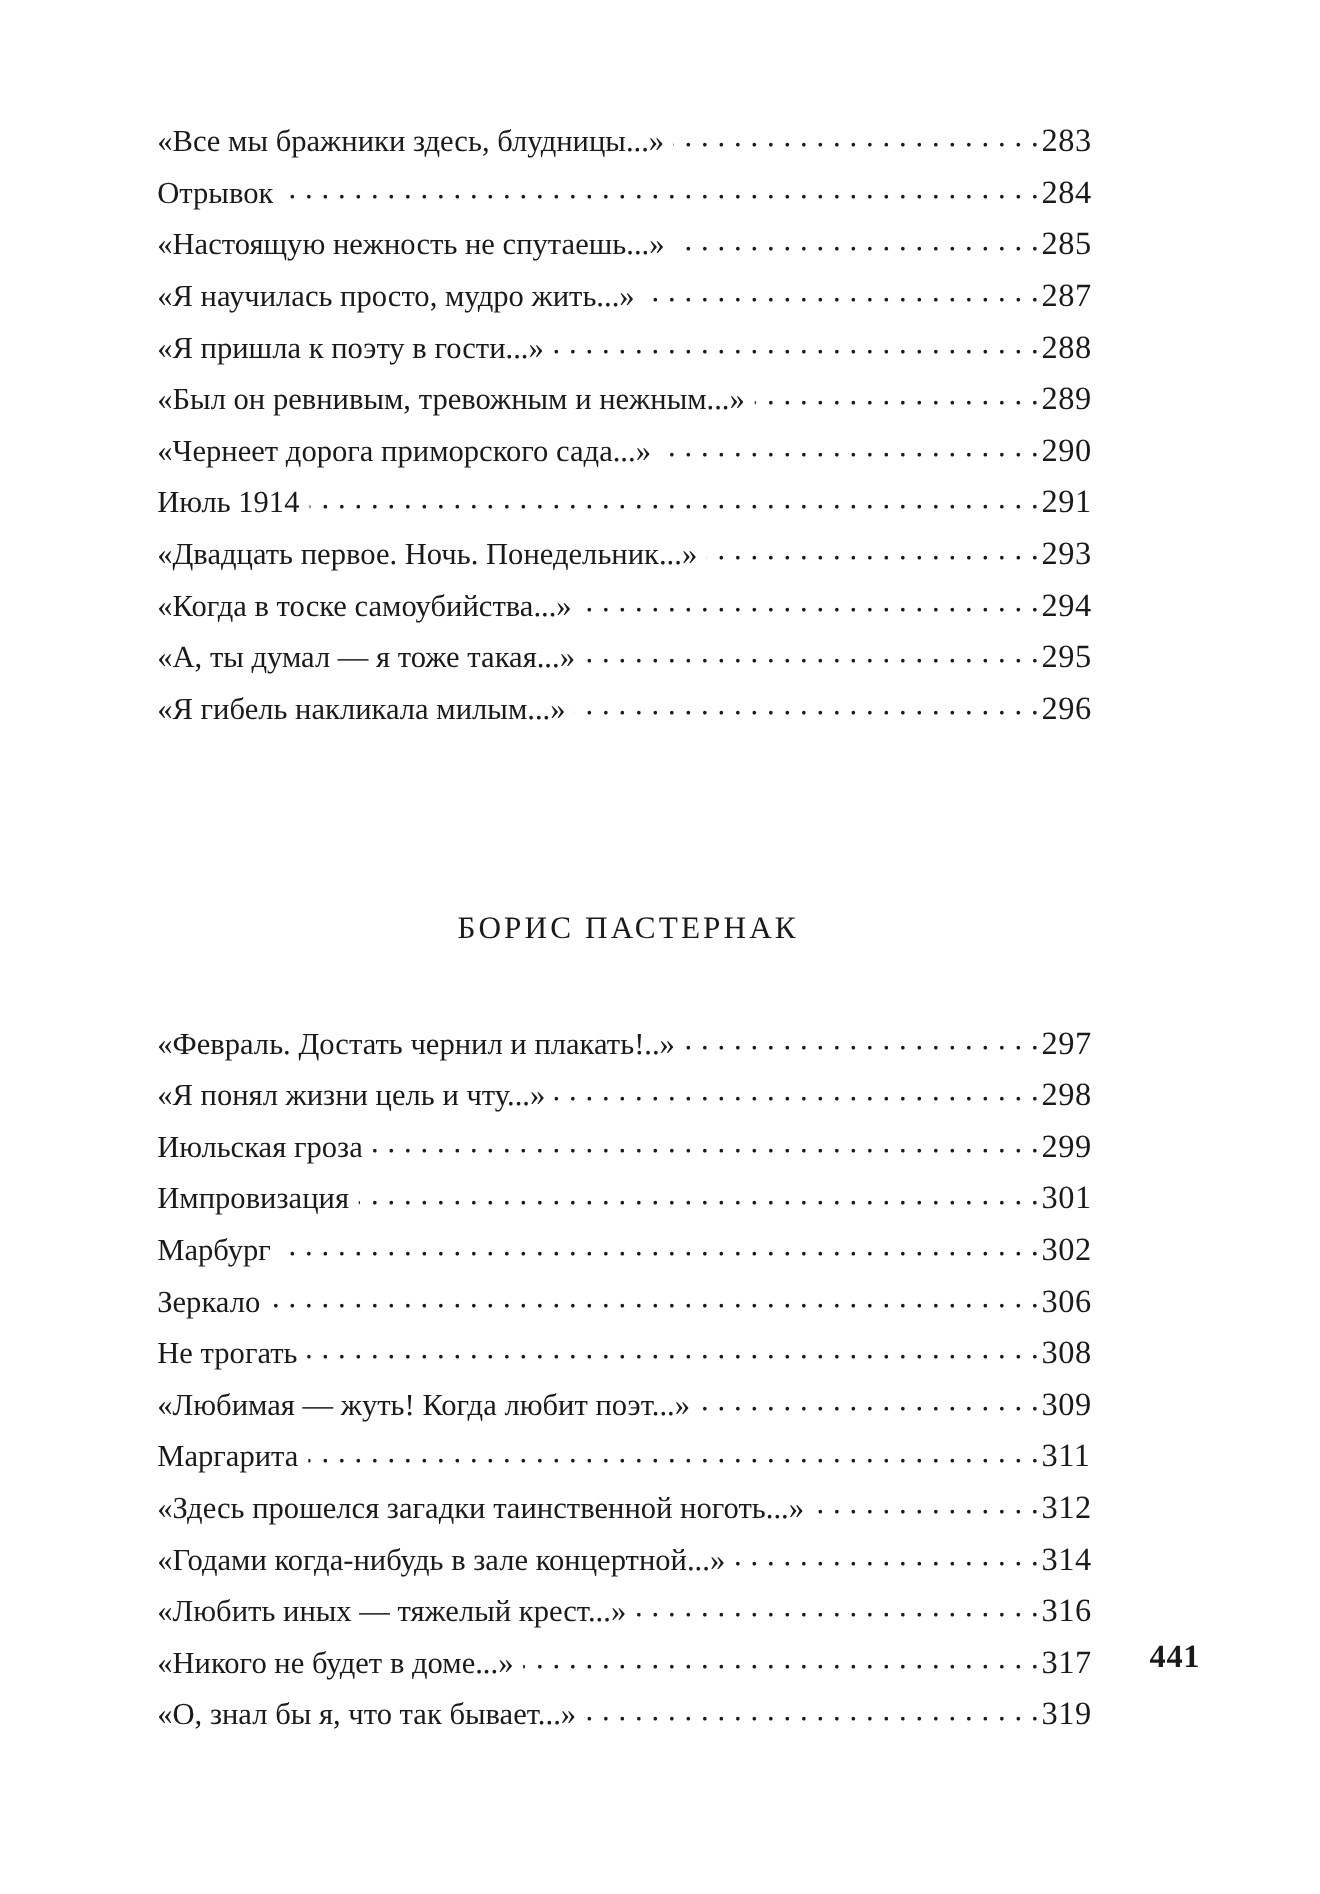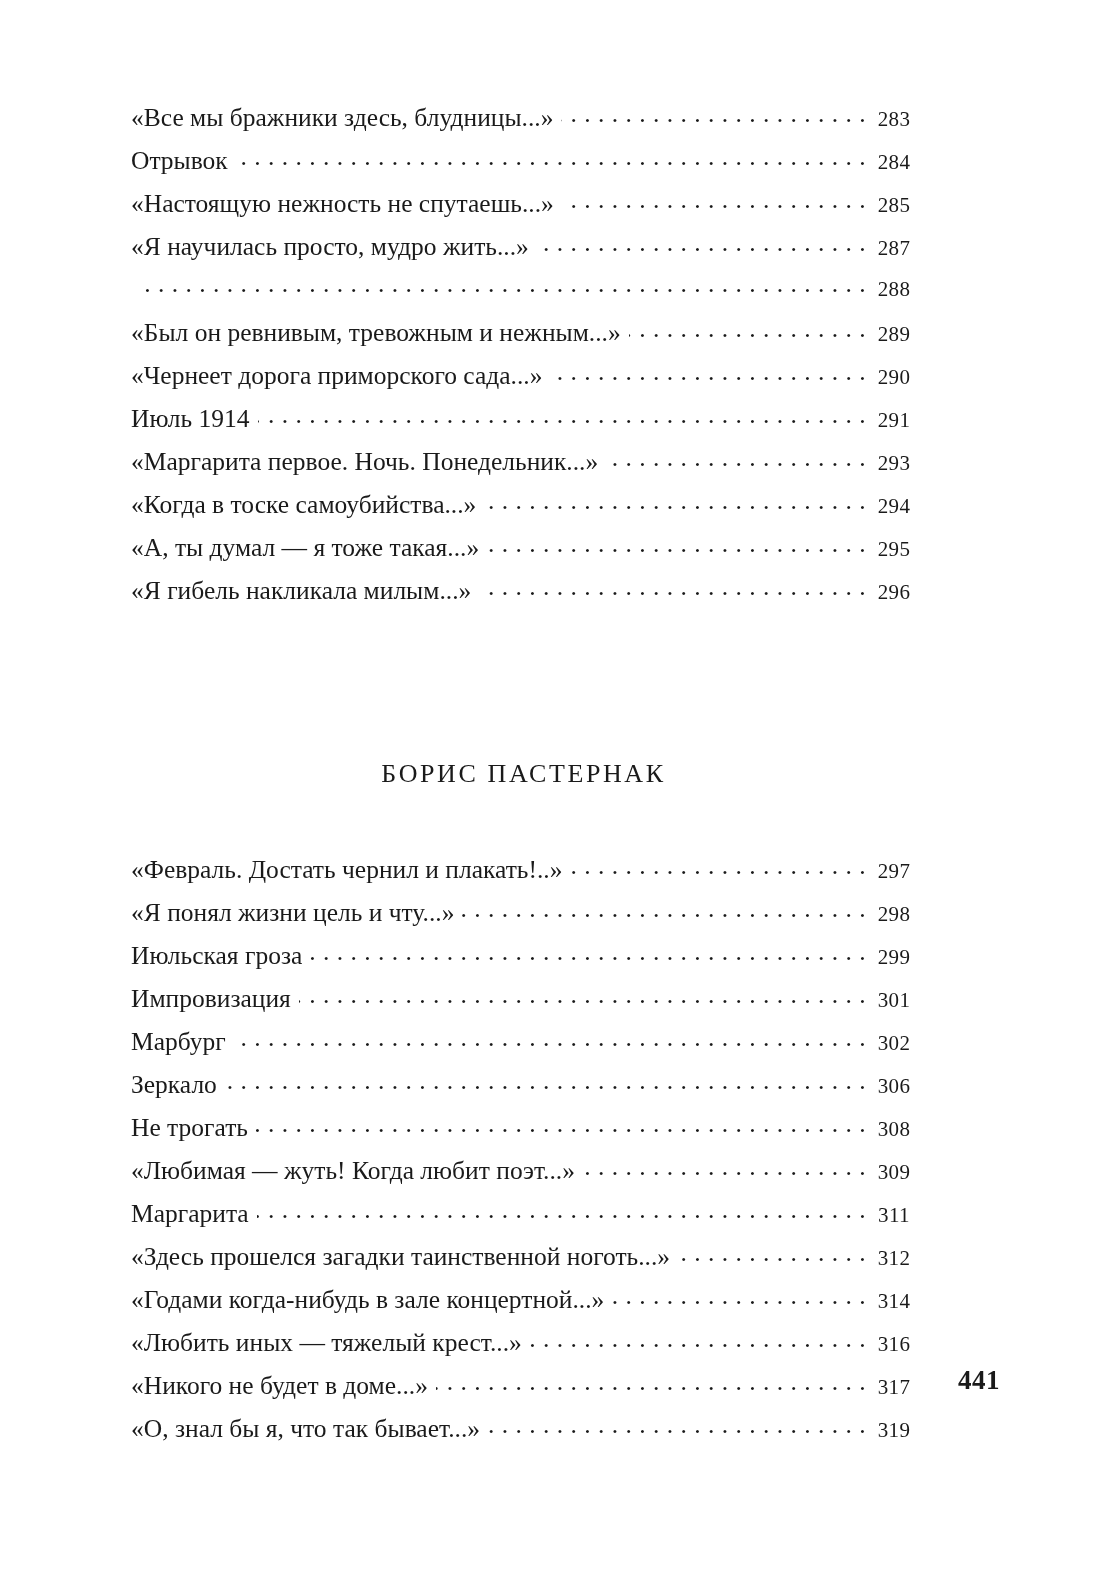--- a/index.html
+++ b/index.html
@@ -67,23 +67,23 @@
     right: 0;
     bottom: 0;
     white-space: nowrap;
     letter-spacing: 0.5px;
     font-size: 25.5px;
     line-height: 1;
   }
 
   .entry-page {
     flex: 0 0 auto;
-    text-align: center;
+    text-align: left;
     min-width: 52px;
-    font-size: 21px;
+    font-size: 27px;
     letter-spacing: 0.4px;
   }
 
   
   .section-heading {
     text-align: center;
     font-size: 26px;
     letter-spacing: 2.6px;
     padding-right: 4px;
     white-space: nowrap;
@@ -126,40 +126,41 @@
           <span class="entry-title">«Настоящую нежность не спутаешь...»</span>
           <span class="entry-leader"></span>
           <span class="entry-page">285</span>
         </div>
         <div class="toc-entry">
           <span class="entry-title">«Я научилась просто, мудро жить...»</span>
           <span class="entry-leader"></span>
           <span class="entry-page">287</span>
         </div>
         <div class="toc-entry">
+          <span class="entry-title">«Я пришла к поэту в гости...»</span>
           <span class="entry-leader"></span>
           <span class="entry-page">288</span>
         </div>
         <div class="toc-entry">
           <span class="entry-title">«Был он ревнивым, тревожным и нежным...»</span>
           <span class="entry-leader"></span>
           <span class="entry-page">289</span>
         </div>
         <div class="toc-entry">
           <span class="entry-title">«Чернеет дорога приморского сада...»</span>
           <span class="entry-leader"></span>
           <span class="entry-page">290</span>
         </div>
         <div class="toc-entry">
           <span class="entry-title">Июль 1914</span>
           <span class="entry-leader"></span>
           <span class="entry-page">291</span>
         </div>
         <div class="toc-entry">
-          <span class="entry-title">«Маргарита первое. Ночь. Понедельник...»</span>
+          <span class="entry-title">«Двадцать первое. Ночь. Понедельник...»</span>
           <span class="entry-leader"></span>
           <span class="entry-page">293</span>
         </div>
         <div class="toc-entry">
           <span class="entry-title">«Когда в тоске самоубийства...»</span>
           <span class="entry-leader"></span>
           <span class="entry-page">294</span>
         </div>
         <div class="toc-entry">
           <span class="entry-title">«А, ты думал — я тоже такая...»</span>

